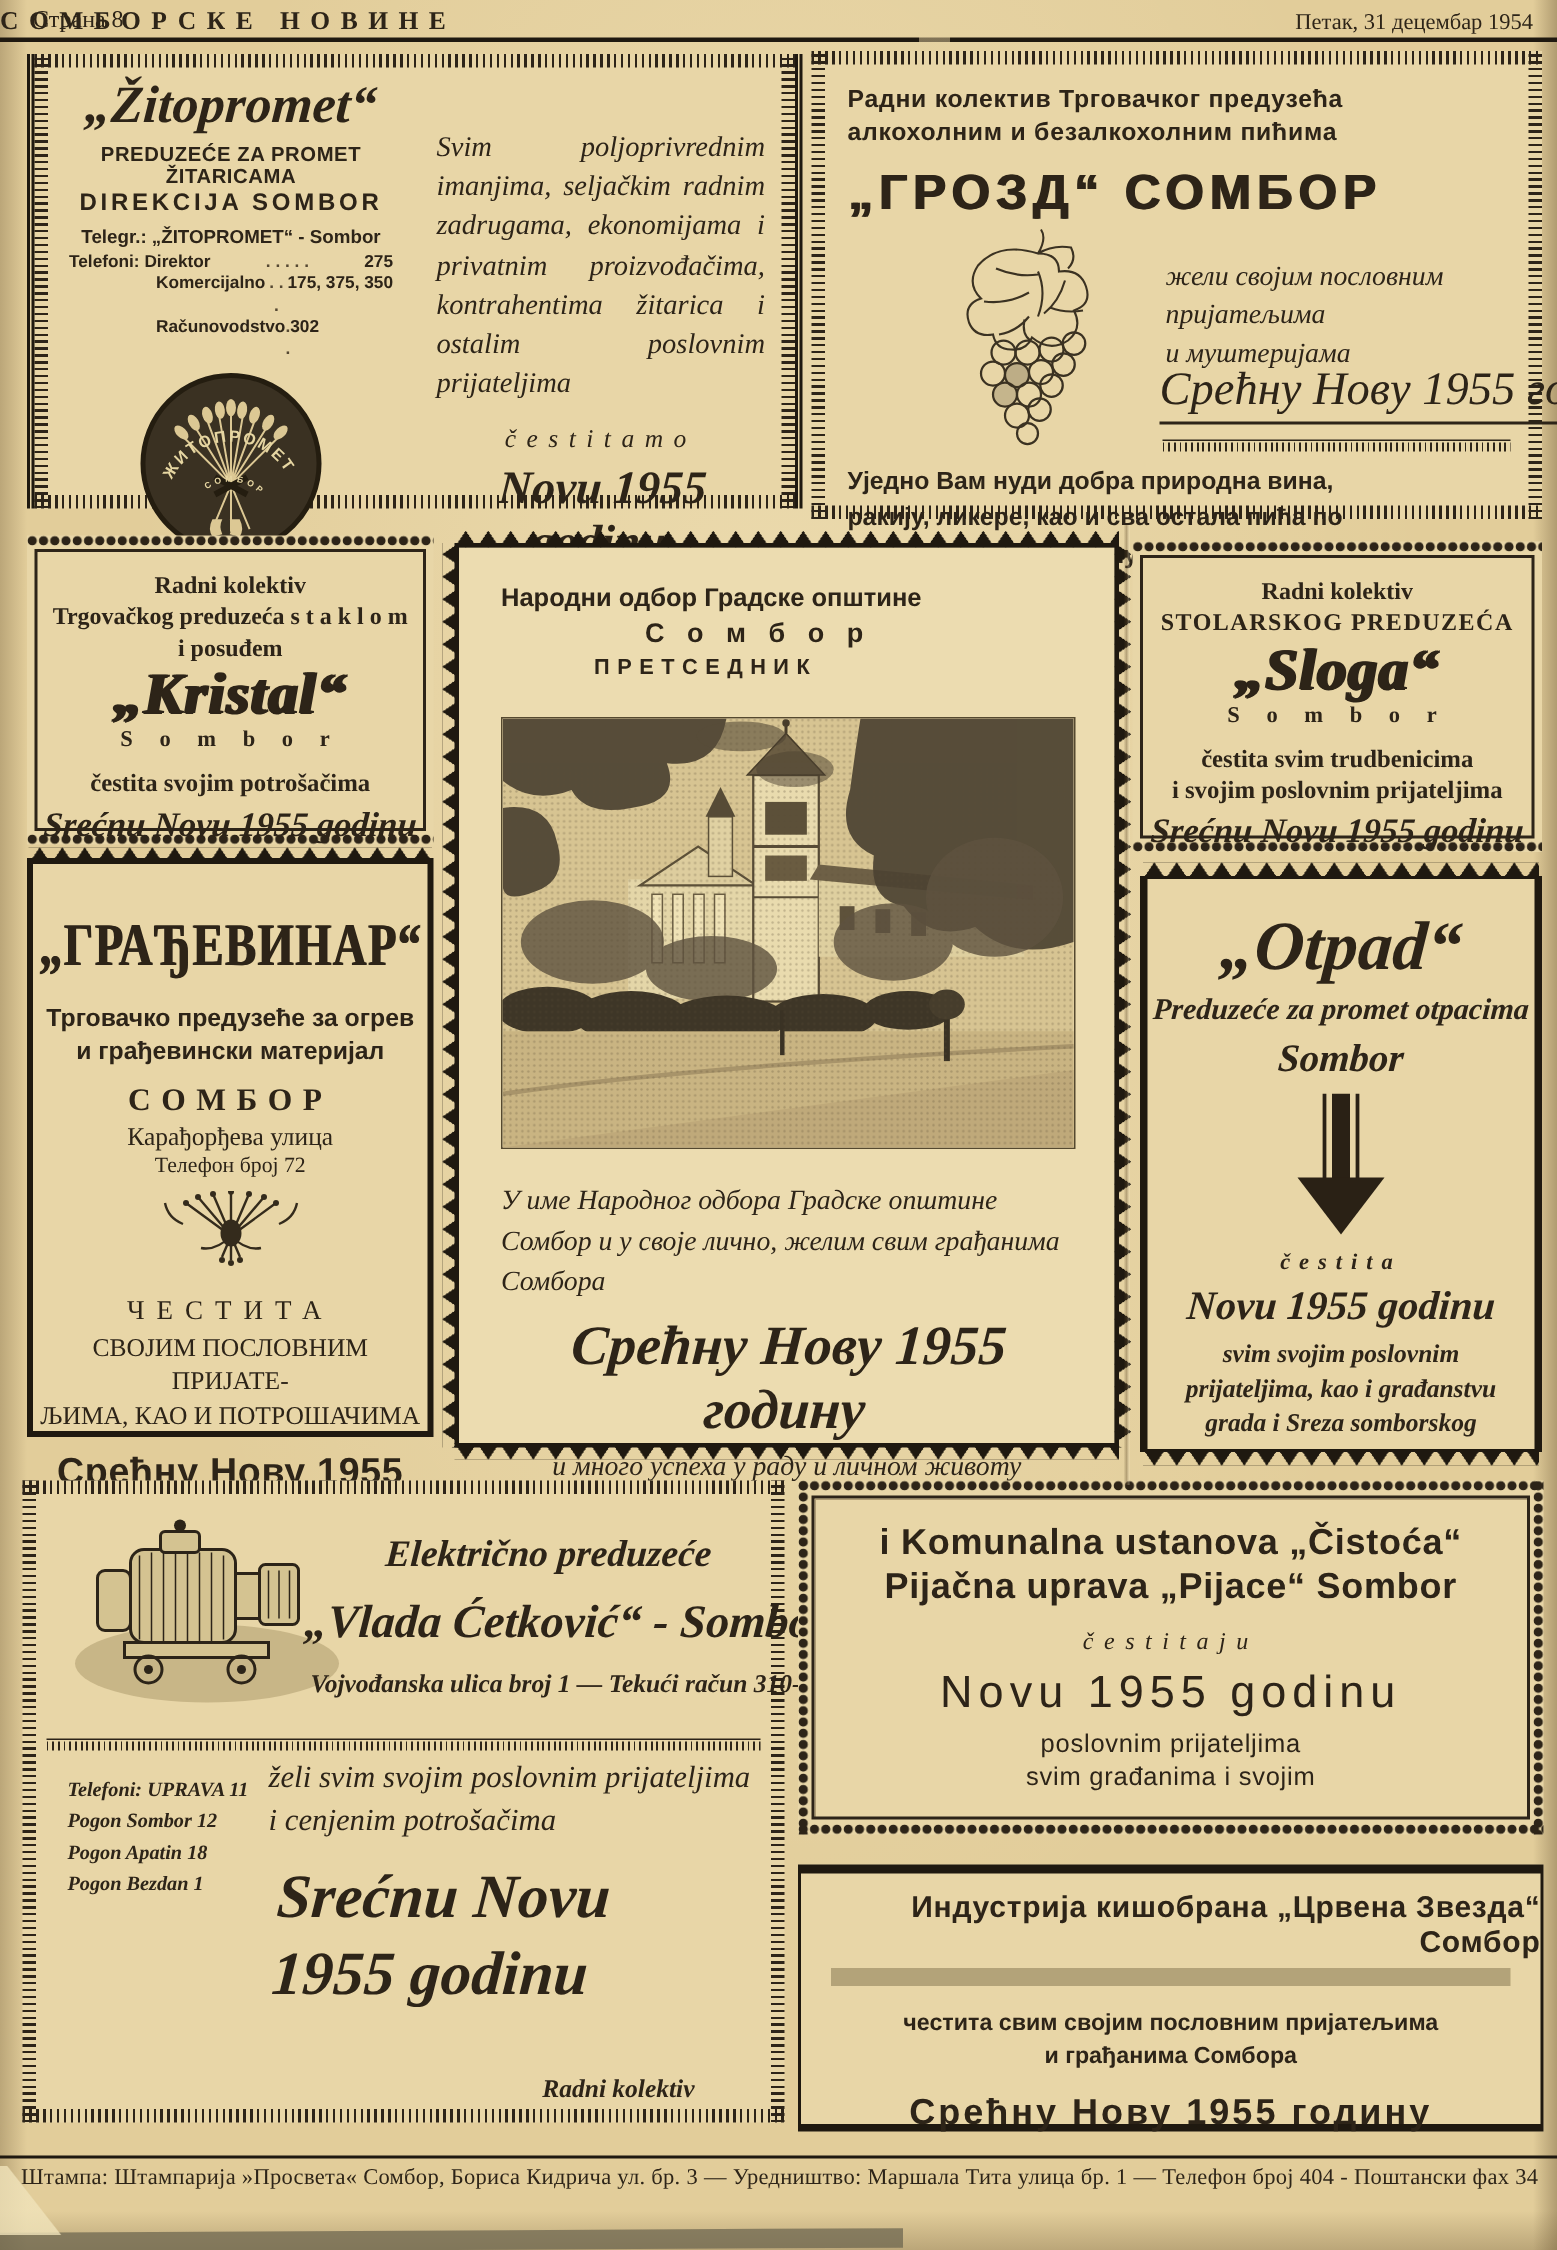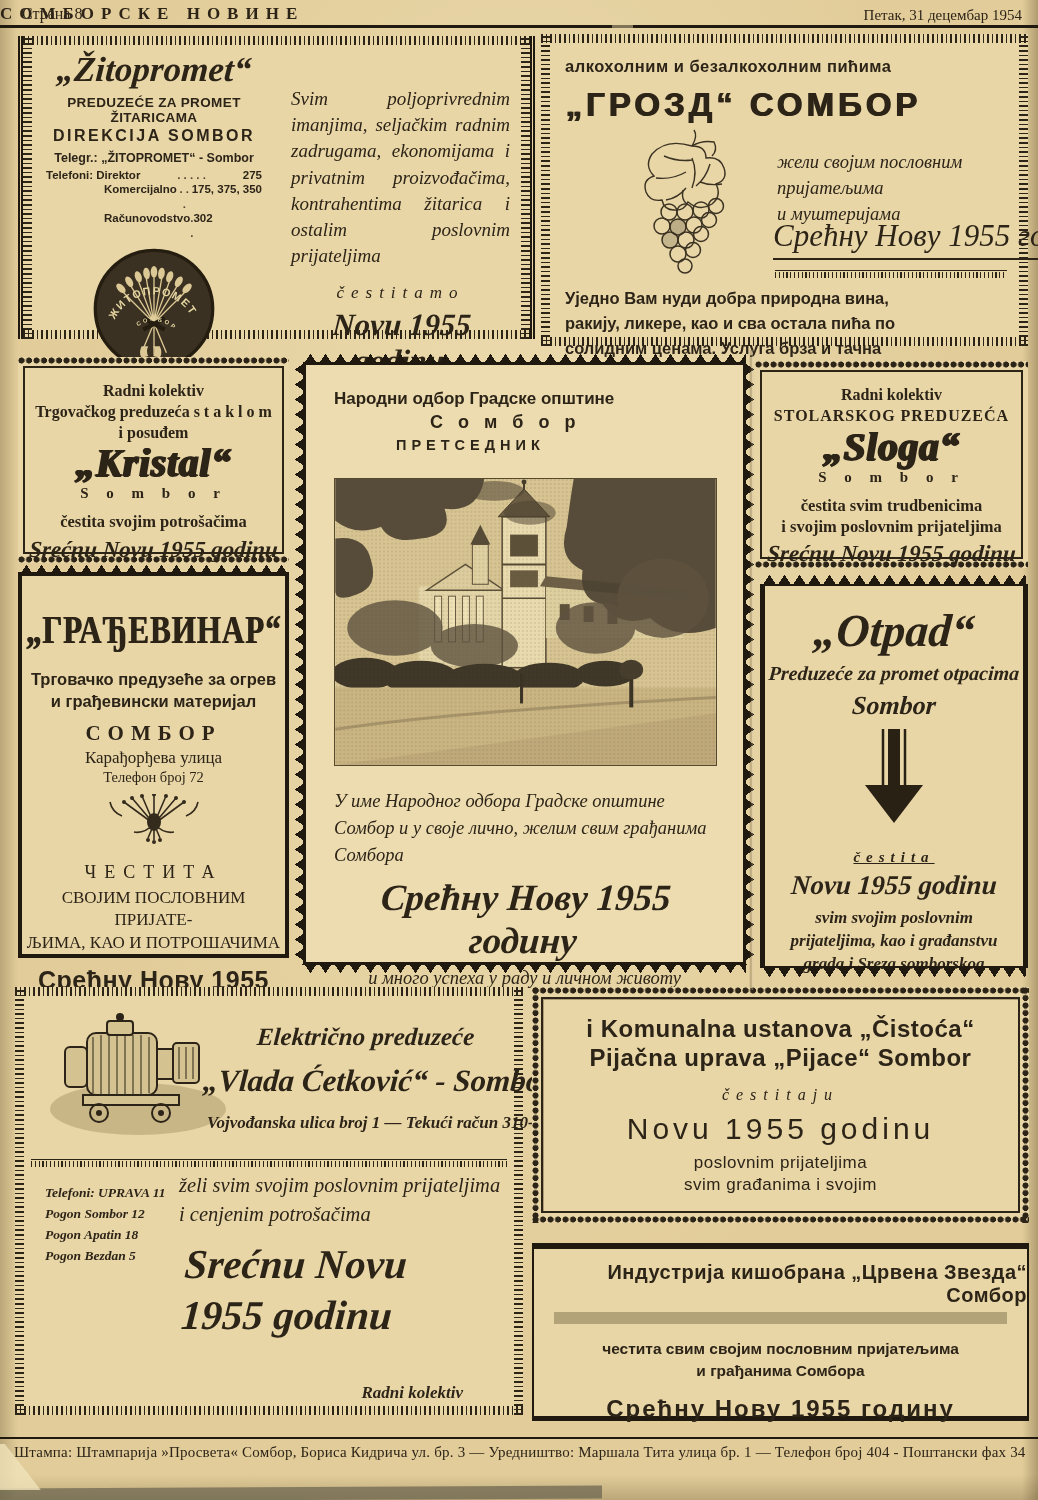--- a/index.html
+++ b/index.html
@@ -132,21 +132,21 @@
   .grad-wish2{font:17px var(--serif); line-height:1.35; margin-top:4px;}
   .grad-greet{font:bold 25px var(--sans); margin-top:11px; letter-spacing:.5px;}
   
   #ad-otpad{left:760px; top:584px; width:268px; height:384px;
     border-left:5px solid var(--ink2); border-right:5px solid var(--ink2);
     border-top:2px solid var(--ink2); border-bottom:2px solid var(--ink2);
     text-align:center; padding-top:22px;}
   .otp-brand{font-size:46px; line-height:1;}
   .otp-sub{font-size:20px; margin-top:8px;}
   .otp-city{font-size:26px; margin-top:6px;}
-  .otp-cest{font:italic bold 15px var(--serif); letter-spacing:6px; margin-top:20px;text-decoration:underline;}
+  .otp-cest{font:italic bold 15px var(--serif); letter-spacing:6px; margin-top:4px;}
   .otp-greet{font-size:27px; margin-top:4px;}
   .otp-body{font:italic bold 17px var(--serif); line-height:1.35; margin:6px 14px 0;}
   
   #ad-cetkovic{left:15px; top:987px; width:508px; height:428px; padding:14px 16px;}
   .cet-top{position:relative; height:158px;}
   .cet-motor{position:absolute; left:12px; top:6px;}
   .cet-type{position:absolute; left:226px; top:22px; font-size:25px;}
   .cet-brand{position:absolute; left:172px; top:62px; font-size:31px; white-space:nowrap;}
   .cet-addr{position:absolute; left:176px; top:112px; font:italic bold 17px var(--serif); white-space:nowrap;}
   .cet-mid{position:relative; height:220px;}
@@ -240,20 +240,21 @@
     </div>
     <div class="zito-r">
       <div class="zito-body">Svim poljoprivrednim imanjima, seljačkim radnim zadrugama, ekonomijama i privatnim proizvođačima, kontrahentima žitarica i ostalim poslovnim prijateljima</div>
       <div class="zito-cest">čestitamo</div>
       <div class="zito-greet script">Novu 1955 godinu</div>
       <div class="zito-close">i želimo mnogo uspeha u radu</div>
     </div>
   </div>
 
   <div class="ad tickbox" id="ad-grozd">
+    <div class="grozd-i">Радни колектив Трговачког предузећа</div>
     <div class="grozd-i">алкохолним и безалкохолним пићима</div>
     <div class="grozd-brand">„ГРОЗД“ СОМБОР</div>
     <div class="grozd-mid">
       <svg width="150" height="150" viewBox="0 0 150 150" style="position:absolute; left:52px; top:4px">
         <g stroke="#3b3222" stroke-width="1.4" fill="none">
           <path d="M75,18 q6,-10 2,-16 M75,18 q10,-6 22,-4 q4,8 -2,14"></path>
           <path d="M75,18 q-26,-8 -40,8 q-8,12 2,22 q-12,4 -8,16 q4,10 16,8 q2,10 12,10 q10,1 14,-8 q12,10 24,2 q10,-8 4,-20 q12,-4 8,-16 q-4,-12 -18,-10 q0,-12 -14,-12 z"></path>
           <path d="M47,28 q14,6 28,4 M39,50 q16,2 30,-6 M49,72 q12,-2 20,-12 M75,30 q6,14 0,30 M93,36 q-4,14 -14,22 M105,56 q-12,2 -22,-2"></path>
           <path d="M66,62 q-2,10 4,14"></path>
         </g>
@@ -491,21 +492,21 @@
       <div class="cet-type script">Električno preduzeće</div>
       <div class="cet-brand script">„Vlada Ćetković“ - Sombor</div>
       <div class="cet-addr">Vojvođanska ulica broj 1  —  Tekući račun 310-T-3</div>
     </div>
     <div class="tickrule"></div>
     <div class="cet-mid">
       <div class="cet-tel">
         <div>Telefoni: UPRAVA 11</div>
         <div>Pogon Sombor 12</div>
         <div>Pogon Apatin 18</div>
-        <div>Pogon Bezdan 5</div>
+        <div>Pogon Bezdan 1</div>
       </div>
       <div class="cet-wish">želi svim svojim poslovnim prijateljima i cenjenim potrošačima</div>
       <div class="cet-greet script">
         <div>Srećnu Novu</div>
         <div>1955 godinu</div>
       </div>
       <div class="cet-sig">Radni kolektiv</div>
     </div>
   </div>
 

